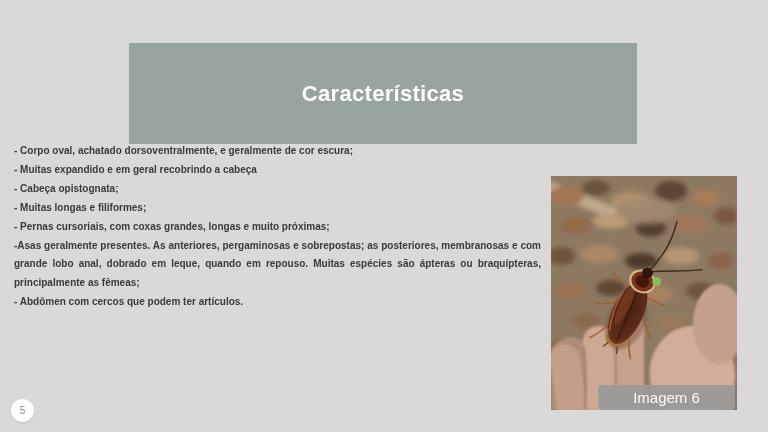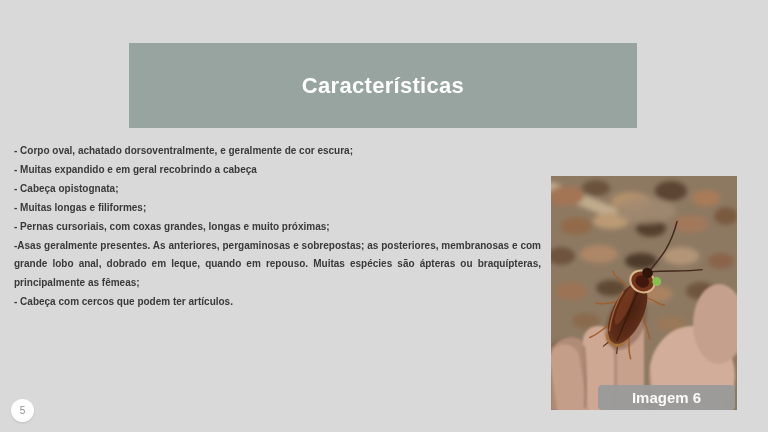--- a/index.html
+++ b/index.html
@@ -2,21 +2,21 @@
 <html lang="pt" style="--background: #d9d9d9; --title-box: #98a4a0; --title-text: #ffffff; --body-text: #3a3a3a; --caption-box: #9b9b9b; --caption-text: #ffffff;"><head>
 <meta charset="utf-8">
 <style>
   html,body { margin:0; padding:0; background:#e6e6e6; }
   .slide {
     position:relative; width:768px; height:432px; overflow:hidden;
     background:var(--background,#d9d9d9);
     font-family:"Liberation Sans", sans-serif;
   }
   .title-box {
-    position:absolute; left:129px; top:43px; width:508px; height:85px;
+    position:absolute; left:129px; top:43px; width:508px; height:101px;
     background:var(--title-box,#98a4a0);
     display:flex; align-items:center; justify-content:center;
   }
   .title-box h1 {
     margin:0; font-size:22px; font-weight:bold; letter-spacing:.3px;
     color:var(--title-text,#ffffff);
   }
   .body-text {
     position:absolute; left:14px; top:142px; width:527px;
     color:var(--body-text,#3a3a3a);
@@ -24,21 +24,21 @@
   }
   .body-text p { margin:0; text-align:justify; }
   .photo {
     position:absolute; left:551px; top:176px; width:186px; height:234px; margin:0;
   }
   .photo svg { display:block; }
   .caption {
     position:absolute; right:2px; bottom:0; width:137px; height:25px;
     background:var(--caption-box,#9b9b9b); opacity:.95;
     border-radius:4px; color:var(--caption-text,#ffffff);
-    font-size:15px; display:flex; align-items:center; justify-content:center;font-weight:bold;
+    font-size:15px; display:flex; align-items:center; justify-content:center;
   }
   .page-badge {
     position:absolute; left:11px; top:399px; width:23px; height:23px;
     border-radius:50%; background:#ffffff; color:#8f8f8f; font-size:10px;
     display:flex; align-items:center; justify-content:center;
     box-shadow:0 1px 2px rgba(0,0,0,.12);
   }
 </style>
 </head>
 <body>
@@ -49,21 +49,21 @@
     <h1>Características</h1>
   </div>
 
   <div class="body-text">
       <p>- Corpo oval, achatado dorsoventralmente, e geralmente de cor escura;</p>
       <p>- Muitas expandido e em geral recobrindo a cabeça</p>
       <p>- Cabeça opistognata;</p>
       <p>- Muitas longas e filiformes;</p>
       <p>- Pernas cursoriais, com coxas grandes, longas e muito próximas;</p>
       <p>-Asas geralmente presentes. As anteriores, pergaminosas e sobrepostas; as posteriores, membranosas e com grande lobo anal, dobrado em leque, quando em repouso. Muitas espécies são ápteras ou braquípteras, principalmente as fêmeas;</p>
-      <p>- Cabeça com cercos que podem ter artículos.</p>
+      <p>- Abdômen com cercos que podem ter artículos.</p>
     </div>
 
   <figure class="photo">
     <svg width="186" height="234" viewBox="0 0 186 234" xmlns="http://www.w3.org/2000/svg">
       <defs>
         <filter id="b3" x="-30%" y="-30%" width="160%" height="160%">
             <feGaussianBlur stdDeviation="2.6"></feGaussianBlur>
           </filter>
         <filter id="b1" x="-30%" y="-30%" width="160%" height="160%">
             <feGaussianBlur stdDeviation="1.2"></feGaussianBlur>

